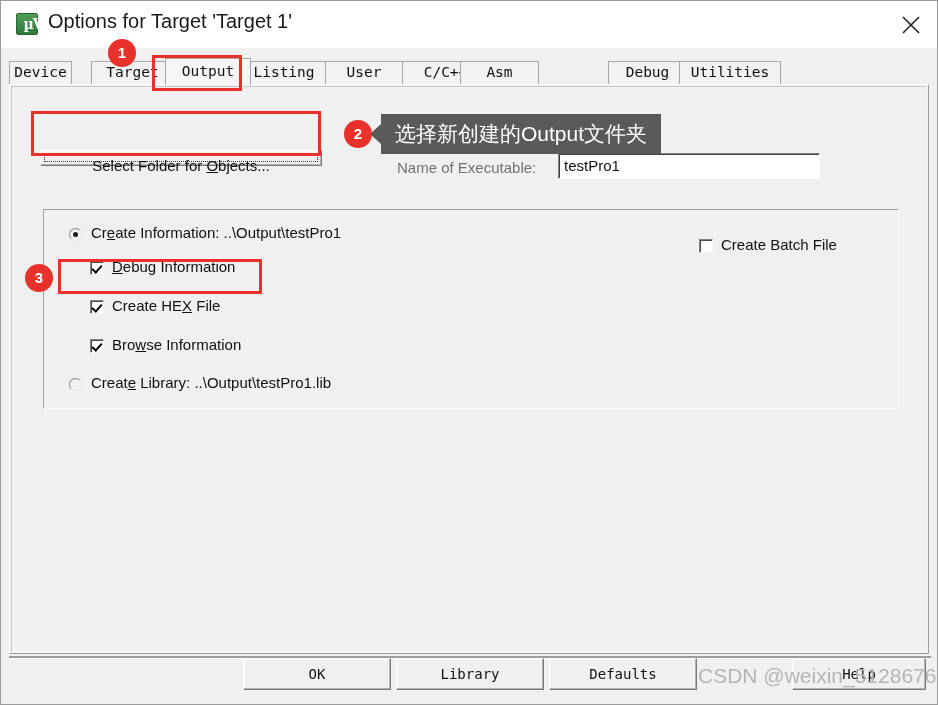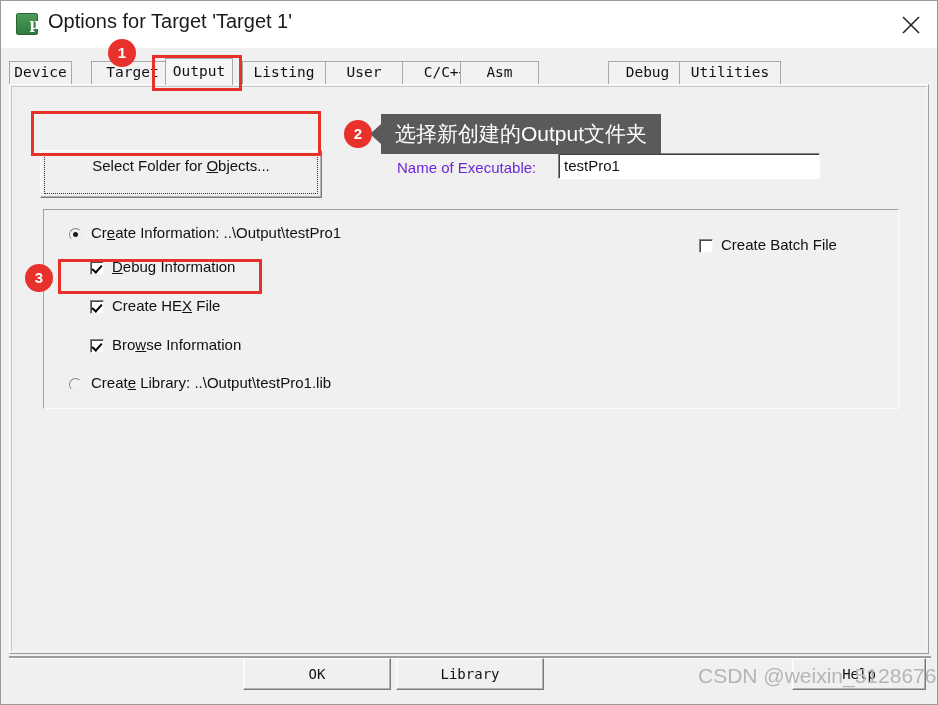--- a/index.html
+++ b/index.html
@@ -33,21 +33,21 @@
     position: absolute;
     left: 15px; top: 12px;
     width: 22px; height: 22px;
     background: linear-gradient(#4e9c58, #2f7a3c);
     border: 1px solid #2a6633;
     border-radius: 2px;
     box-sizing: border-box;
   }
   .title-icon .glyph {
     position: absolute;
-    left: 12px; top: -1px;
+    left: 6px; top: -1px;
     width: 100%;
     text-align: center;
     font-family: "DejaVu Serif", serif;
     font-size: 14px;
     font-weight: bold;
     color: #ffffff;
     line-height: 22px;
     letter-spacing: -1px;
     border-radius: 9px;
   }
@@ -146,34 +146,34 @@
   .focus-ring {
     position: absolute;
     left: 3px; top: 3px;
     right: 3px; bottom: 3px;
     border: 1px dotted #333333;
     box-sizing: border-box;
   }
 
   .select-folder-btn {
     left: 30px; top: 65px;
-    width: 282px; height: 48px;
+    width: 282px; height: 16px;
     font-family: "Liberation Sans", sans-serif;
     font-size: 15px;
     line-height: 30px;
   }
   .select-folder-btn .lbl { position: relative; z-index: 2; }
   .underline { text-decoration: underline; }
 
   
   .exe-label {
     position: absolute;
     left: 387px; top: 74px;
     font-size: 15px;
-    color: #6d28d9;
+    color: #737373;
     white-space: nowrap;
   }
   .exe-field {
     position: absolute;
     left: 548px; top: 68px;
     width: 262px; height: 26px;
     background: #ffffff;
     border: 1px solid;
     border-color: #848484 #ffffff #ffffff #848484;
     box-shadow: inset 1px 1px 0 #424242;
@@ -340,21 +340,21 @@
         <line x1="18" y1="2" x2="2" y2="18" stroke="#222" stroke-width="1.6"></line>
       </svg>
     </div>
   </div>
 
   <div class="dialog-body">
 
     <div class="tabstrip">
       <div class="tab" style="left:0px;   width:63px;">Device</div>
       <div class="tab" style="left:82px;  width:83px;">Target</div>
-      <div class="tab active" style="left:156px; width:68px;">Output</div>
+      <div class="tab active" style="left:156px; width:86px;">Output</div>
       <div class="tab" style="left:233px; width:84px;">Listing</div>
       <div class="tab" style="left:316px; width:78px;">User</div>
       <div class="tab" style="left:393px; width:87px;">C/C++</div>
       <div class="tab" style="left:443px; width:79px; left:451px;">Asm</div>
       <div class="tab" style="left:521px; width:79px;margin-top:40px;">Linker</div>
       <div class="tab" style="left:599px; width:79px;">Debug</div>
       <div class="tab" style="left:664px; width:102px; left:670px;">Utilities</div>
     </div>
 
     <div class="page">
@@ -399,20 +399,21 @@
         <div class="radio-row" style="left:25px; top:166px;">
           <span class="radio"></span>
           <span class="txt"><span>Creat</span><span class="underline">e</span><span> Library:  ..\Output\testPro1.lib</span></span>
         </div>
       </div>
     </div>
 
     <div class="sep"></div>
     <div class="w-btn bottom-btn" style="left:242px;">OK</div>
     <div class="w-btn bottom-btn" style="left:395px;">Library</div>
+    <div class="w-btn bottom-btn" style="left:548px;">Defaults</div>
     <div class="w-btn bottom-btn" style="left:791px; width:134px;">Help</div>
   </div>
 
   <div class="redbox" style="left:151px; top:54px;  width:90px;  height:36px;"></div>
   <div class="badge" style="left:107px; top:38px;">1</div>
 
   <div class="redbox" style="left:30px;  top:110px; width:290px; height:45px;"></div>
   <div class="badge" style="left:343px; top:119px;">2</div>
   <div class="callout">选择新创建的Output文件夹</div>
 

